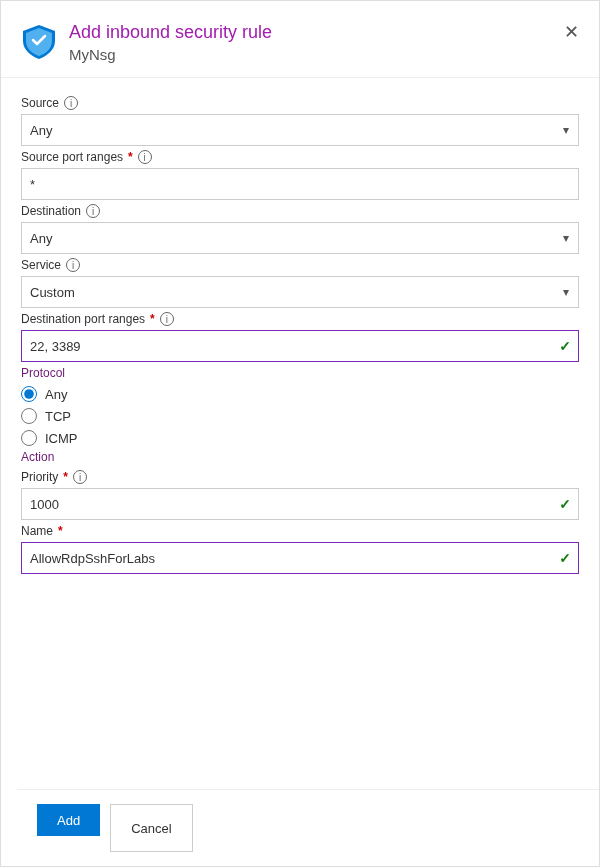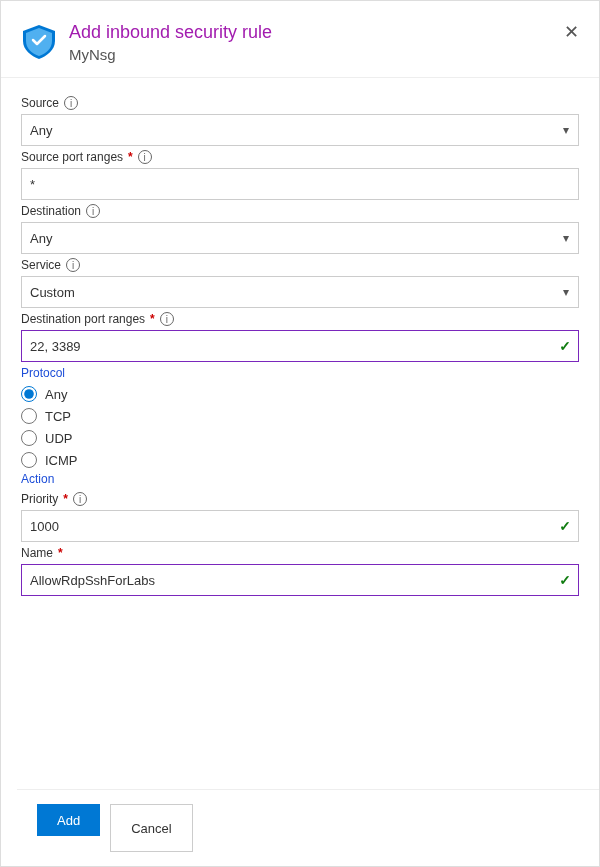--- a/index.html
+++ b/index.html
@@ -190,21 +190,21 @@
       border: 1px solid #ccc;
       padding: 6px 20px;
       font-size: 13px;
       cursor: pointer;
       height: 48px;
     }
     .divider-label {
       font-size: 12px;
       font-weight: 500;
       margin-bottom: 6px;
-      color: #1d4ed8;
+      color: #701a75;
     }
   </style>
 </head>
 <body>
 
 <div class="panel">
 
   <div class="panel-header">
     <div class="header-left">
 
@@ -300,24 +300,20 @@
       <div class="radio-group">
         <label class="radio-item">
           <input type="radio" name="protocol" value="any" checked="" style="">
           <span class="radio-label">Any</span>
         </label>
         <label class="radio-item">
           <input type="radio" name="protocol" value="tcp" style="">
           <span class="radio-label">TCP</span>
         </label>
         <label class="radio-item">
-          <input type="radio" name="protocol" value="udp" style="">
-          <span class="radio-label">UDP</span>
-        </label>
-        <label class="radio-item">
           <input type="radio" name="protocol" value="icmp" style="">
           <span class="radio-label">ICMP</span>
         </label>
       </div>
     </div>
 
     <div class="form-group">
       <div class="divider-label">Action</div>
     </div>
 

